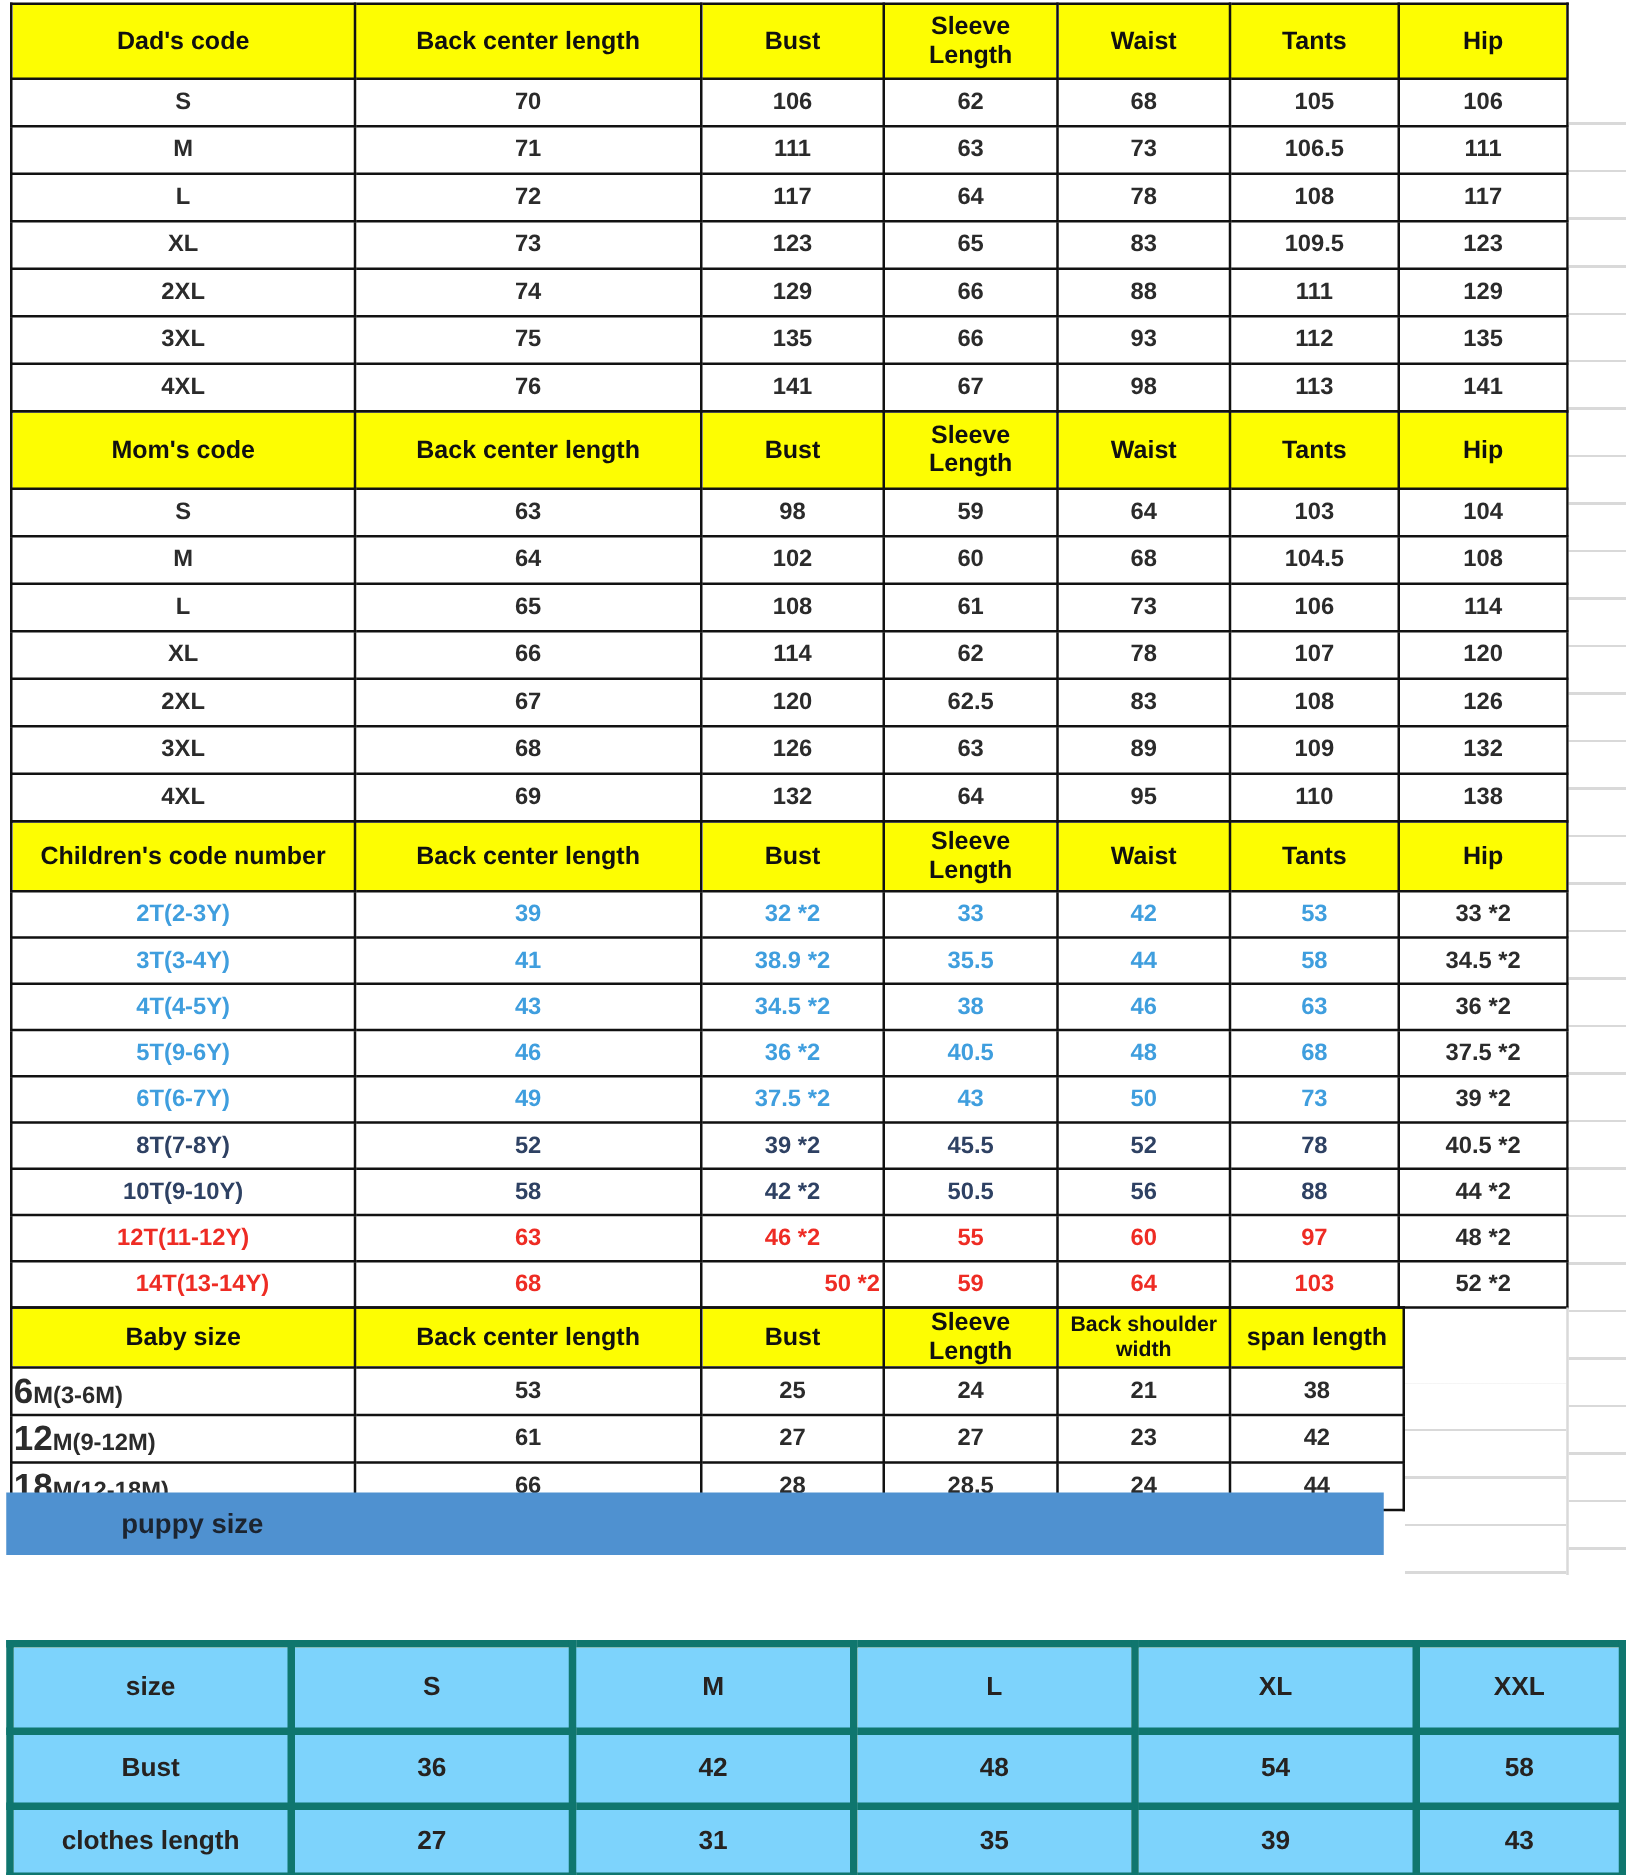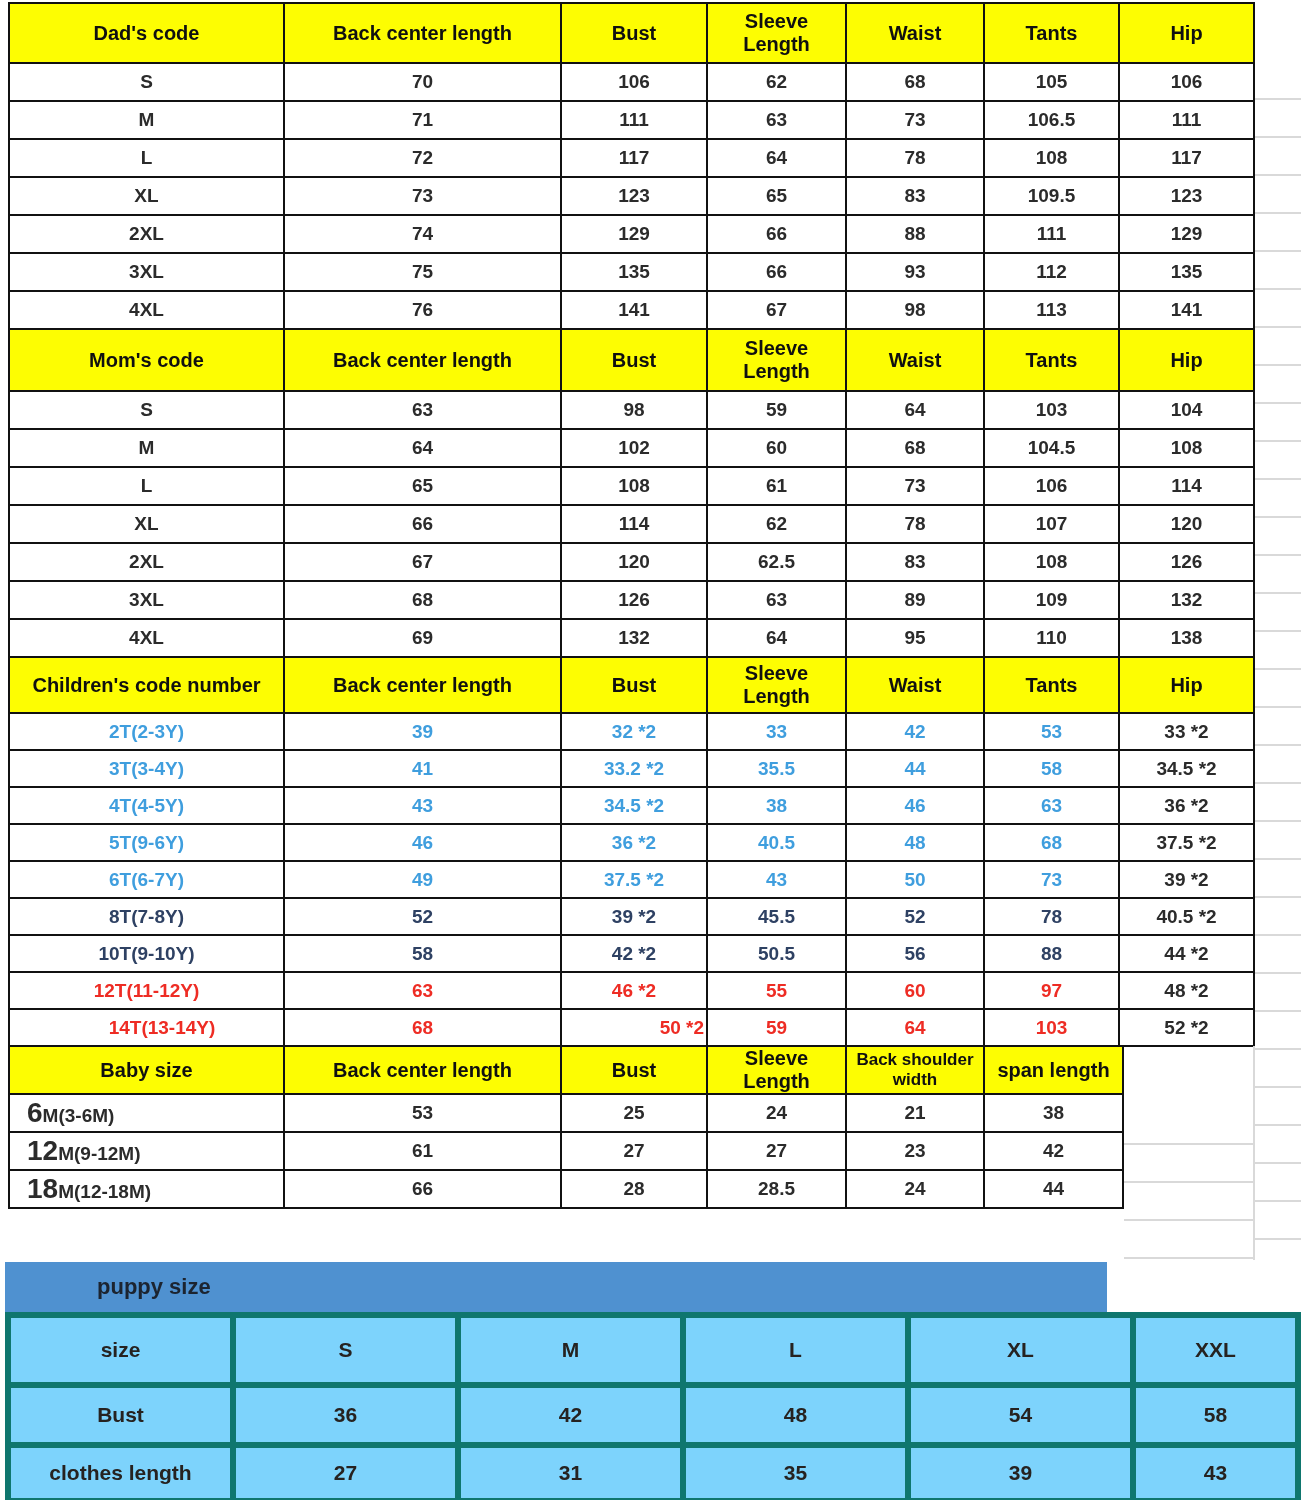--- a/index.html
+++ b/index.html
@@ -13,26 +13,26 @@
   .size-table thead td{background:#fdfd02;font-weight:700;font-size:20px;color:#101010;line-height:1.15;}
   
   .t-dad{left:8px;top:2px;width:1245px;}
   .t-dad thead tr{height:60px;} .t-dad tbody tr{height:38px;}
   .t-mom{left:8px;top:328px;width:1245px;}
   .t-mom thead tr{height:62px;} .t-mom tbody tr{height:38px;}
   .t-children{left:8px;top:656px;width:1245px;}
   .t-children thead tr{height:56px;} .t-children tbody tr{height:37px;}
   .t-baby{left:8px;top:1045px;width:1114px;}
   .t-baby thead tr{height:48px;margin-top:28px;} .t-baby tbody tr{height:38px;}
-  .t-baby tbody td:first-child{text-align:left;padding-left:17px;}
+  .t-baby tbody td:first-child{text-align:left;padding-left:1px;}
   .t-baby thead td:nth-child(5){font-size:17px;}
   .cell-pre{font-size:28px;font-weight:700;}
   
   .puppy-banner{
-    position:absolute;left:5px;top:1262px;width:1102px;height:50px;
+    position:absolute;left:5px;top:1194px;width:1102px;height:50px;
     background:#4f91d0;display:flex;align-items:center;
   }
   .puppy-banner span{margin-left:92px;font-size:22px;font-weight:700;color:#1c2430;}
   .t-puppy{left:5px;top:1312px;width:1290px;border:2px solid #2a2a2a;}
   .t-puppy td{background:#7dd3fc;border:6px solid #0f766e;font-size:21px;font-weight:700;color:#262220;}
   .t-puppy tr:nth-child(1){height:70px;}
   .t-puppy tr:nth-child(2){height:60px;}
   .t-puppy tr:nth-child(3){height:56px;}
   
   .gutter{
@@ -253,21 +253,21 @@
           <td style="color: rgb(63, 158, 222);">39</td>
           <td style="color: rgb(63, 158, 222);">32 *2</td>
           <td style="color: rgb(63, 158, 222);">33</td>
           <td style="color: rgb(63, 158, 222);">42</td>
           <td style="color: rgb(63, 158, 222);">53</td>
           <td>33 *2</td>
         </tr>
         <tr>
           <td style="color: rgb(63, 158, 222);">3T(3-4Y)</td>
           <td style="color: rgb(63, 158, 222);">41</td>
-          <td style="color: rgb(63, 158, 222);">33.2 *2</td>
+          <td style="color: rgb(63, 158, 222);">38.9 *2</td>
           <td style="color: rgb(63, 158, 222);">35.5</td>
           <td style="color: rgb(63, 158, 222);">44</td>
           <td style="color: rgb(63, 158, 222);">58</td>
           <td>34.5 *2</td>
         </tr>
         <tr>
           <td style="color: rgb(63, 158, 222);">4T(4-5Y)</td>
           <td style="color: rgb(63, 158, 222);">43</td>
           <td style="color: rgb(63, 158, 222);">34.5 *2</td>
           <td style="color: rgb(63, 158, 222);">38</td>

